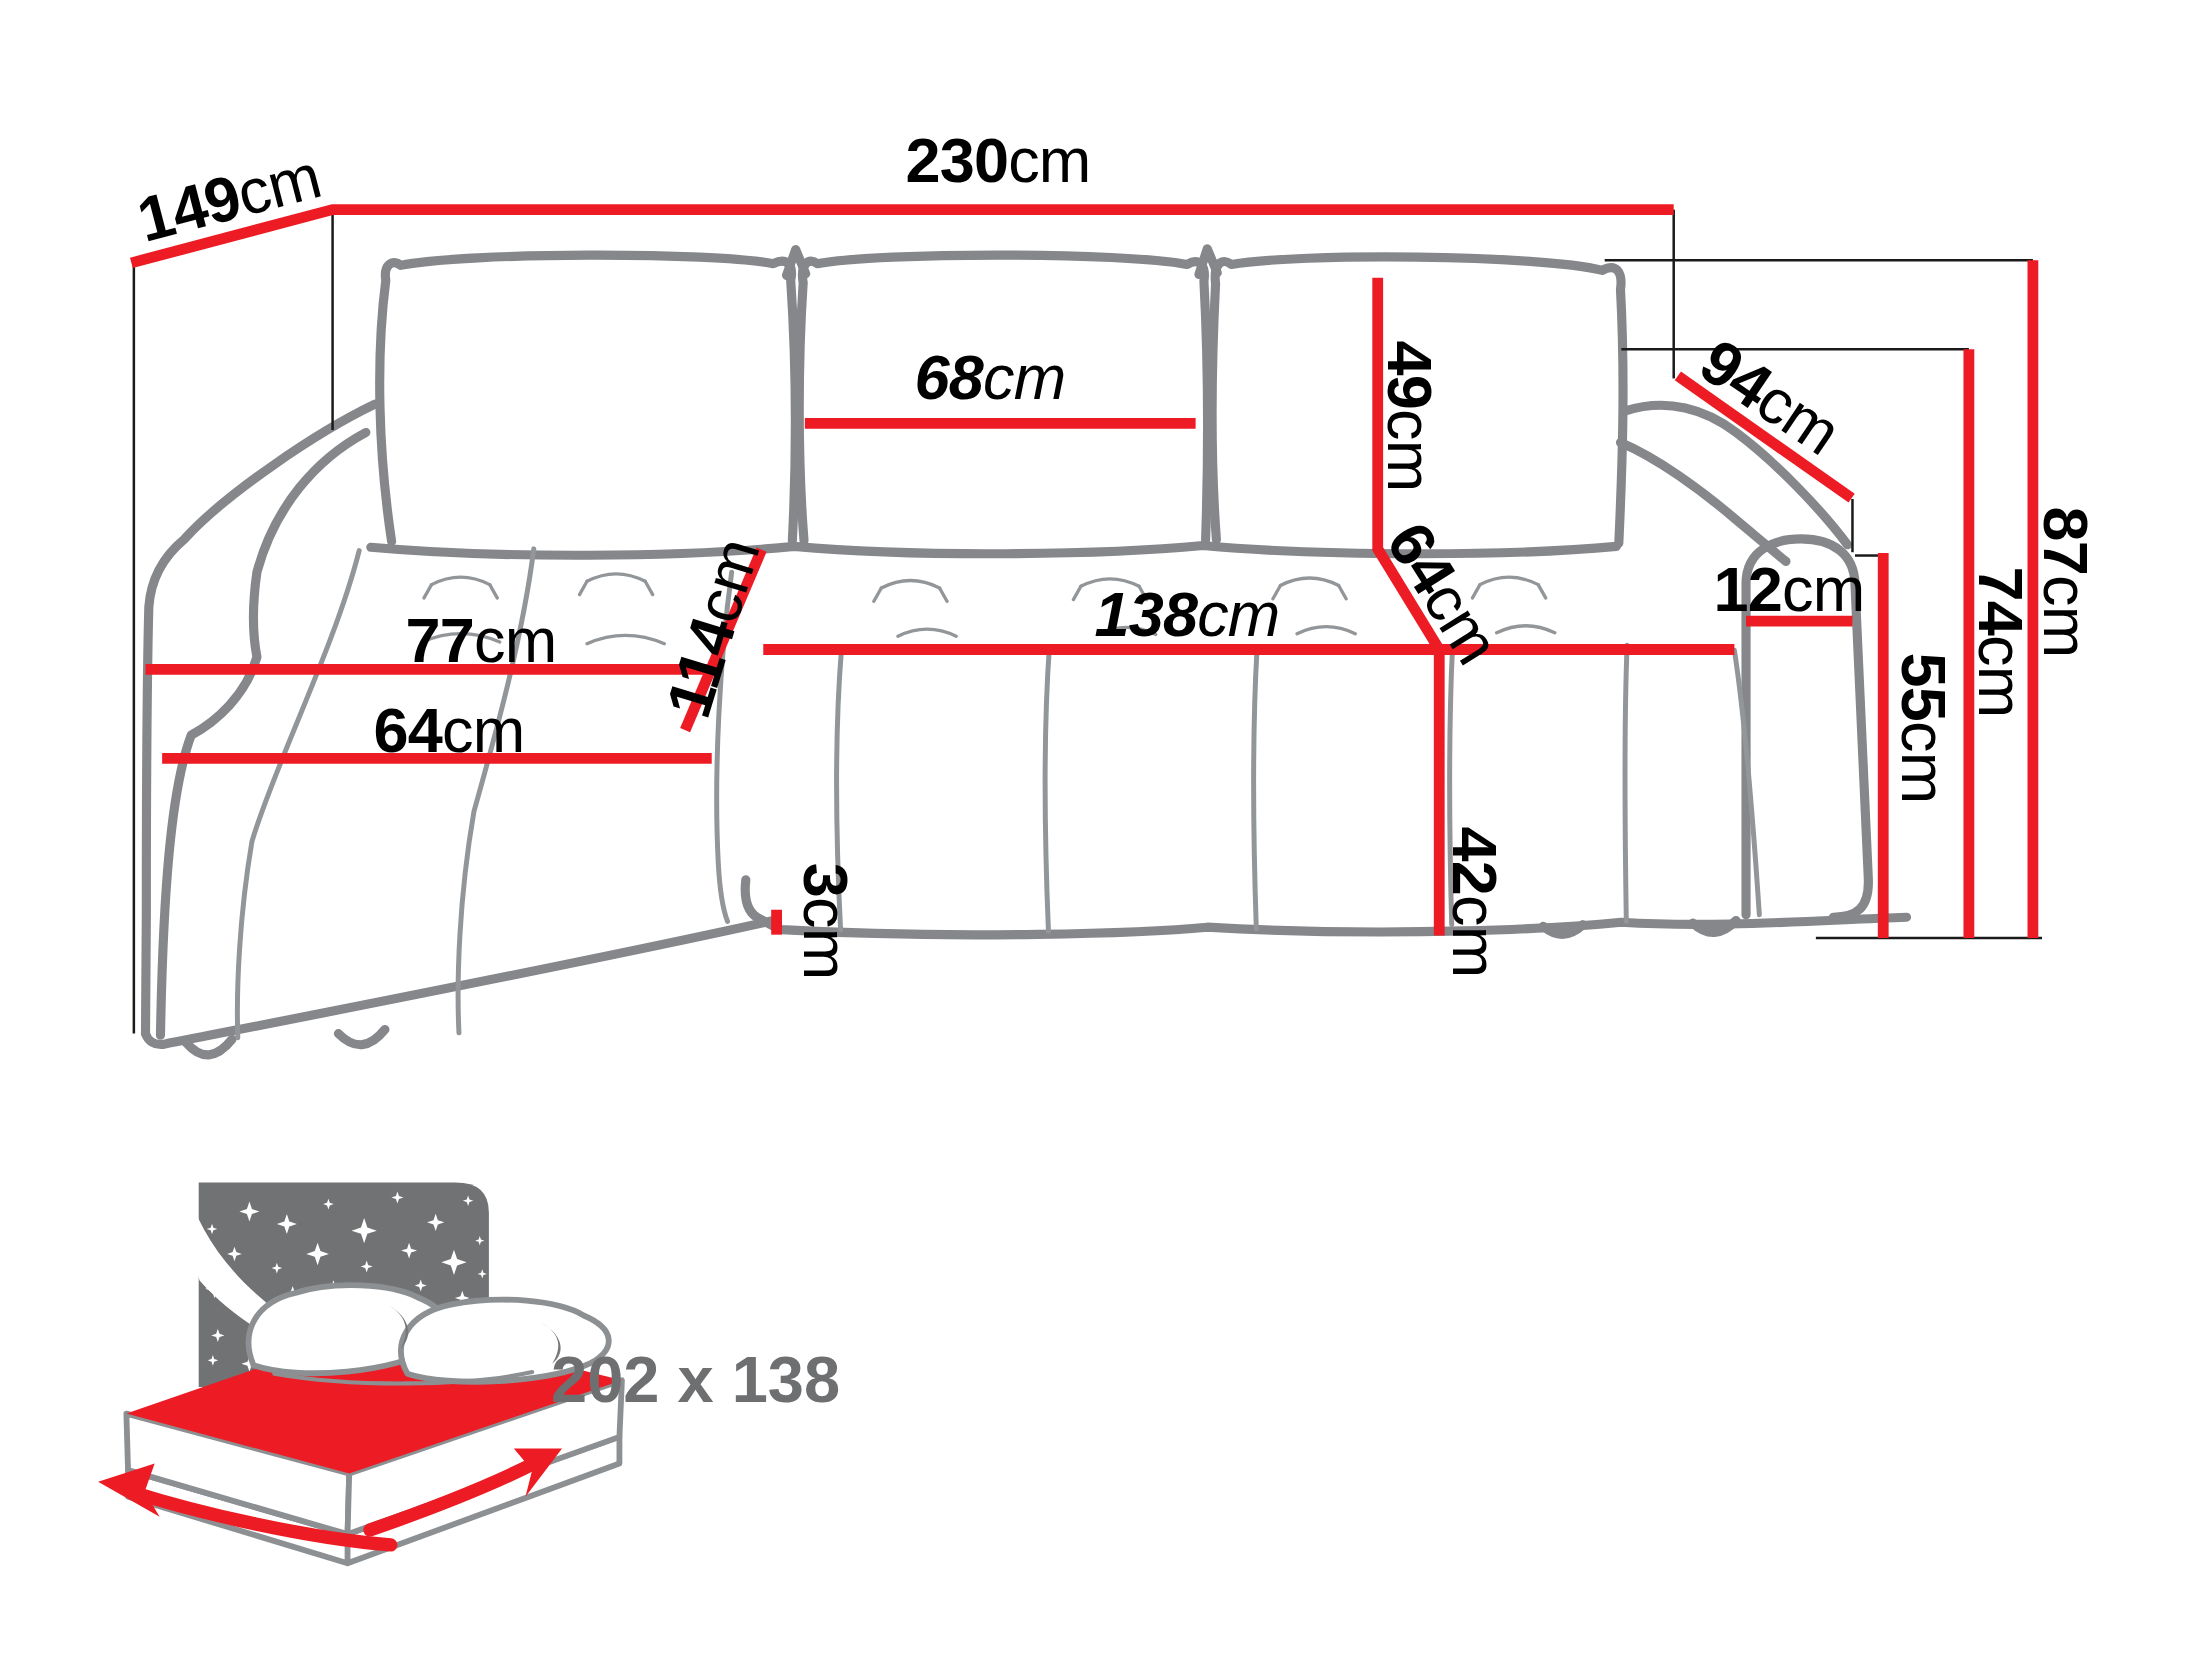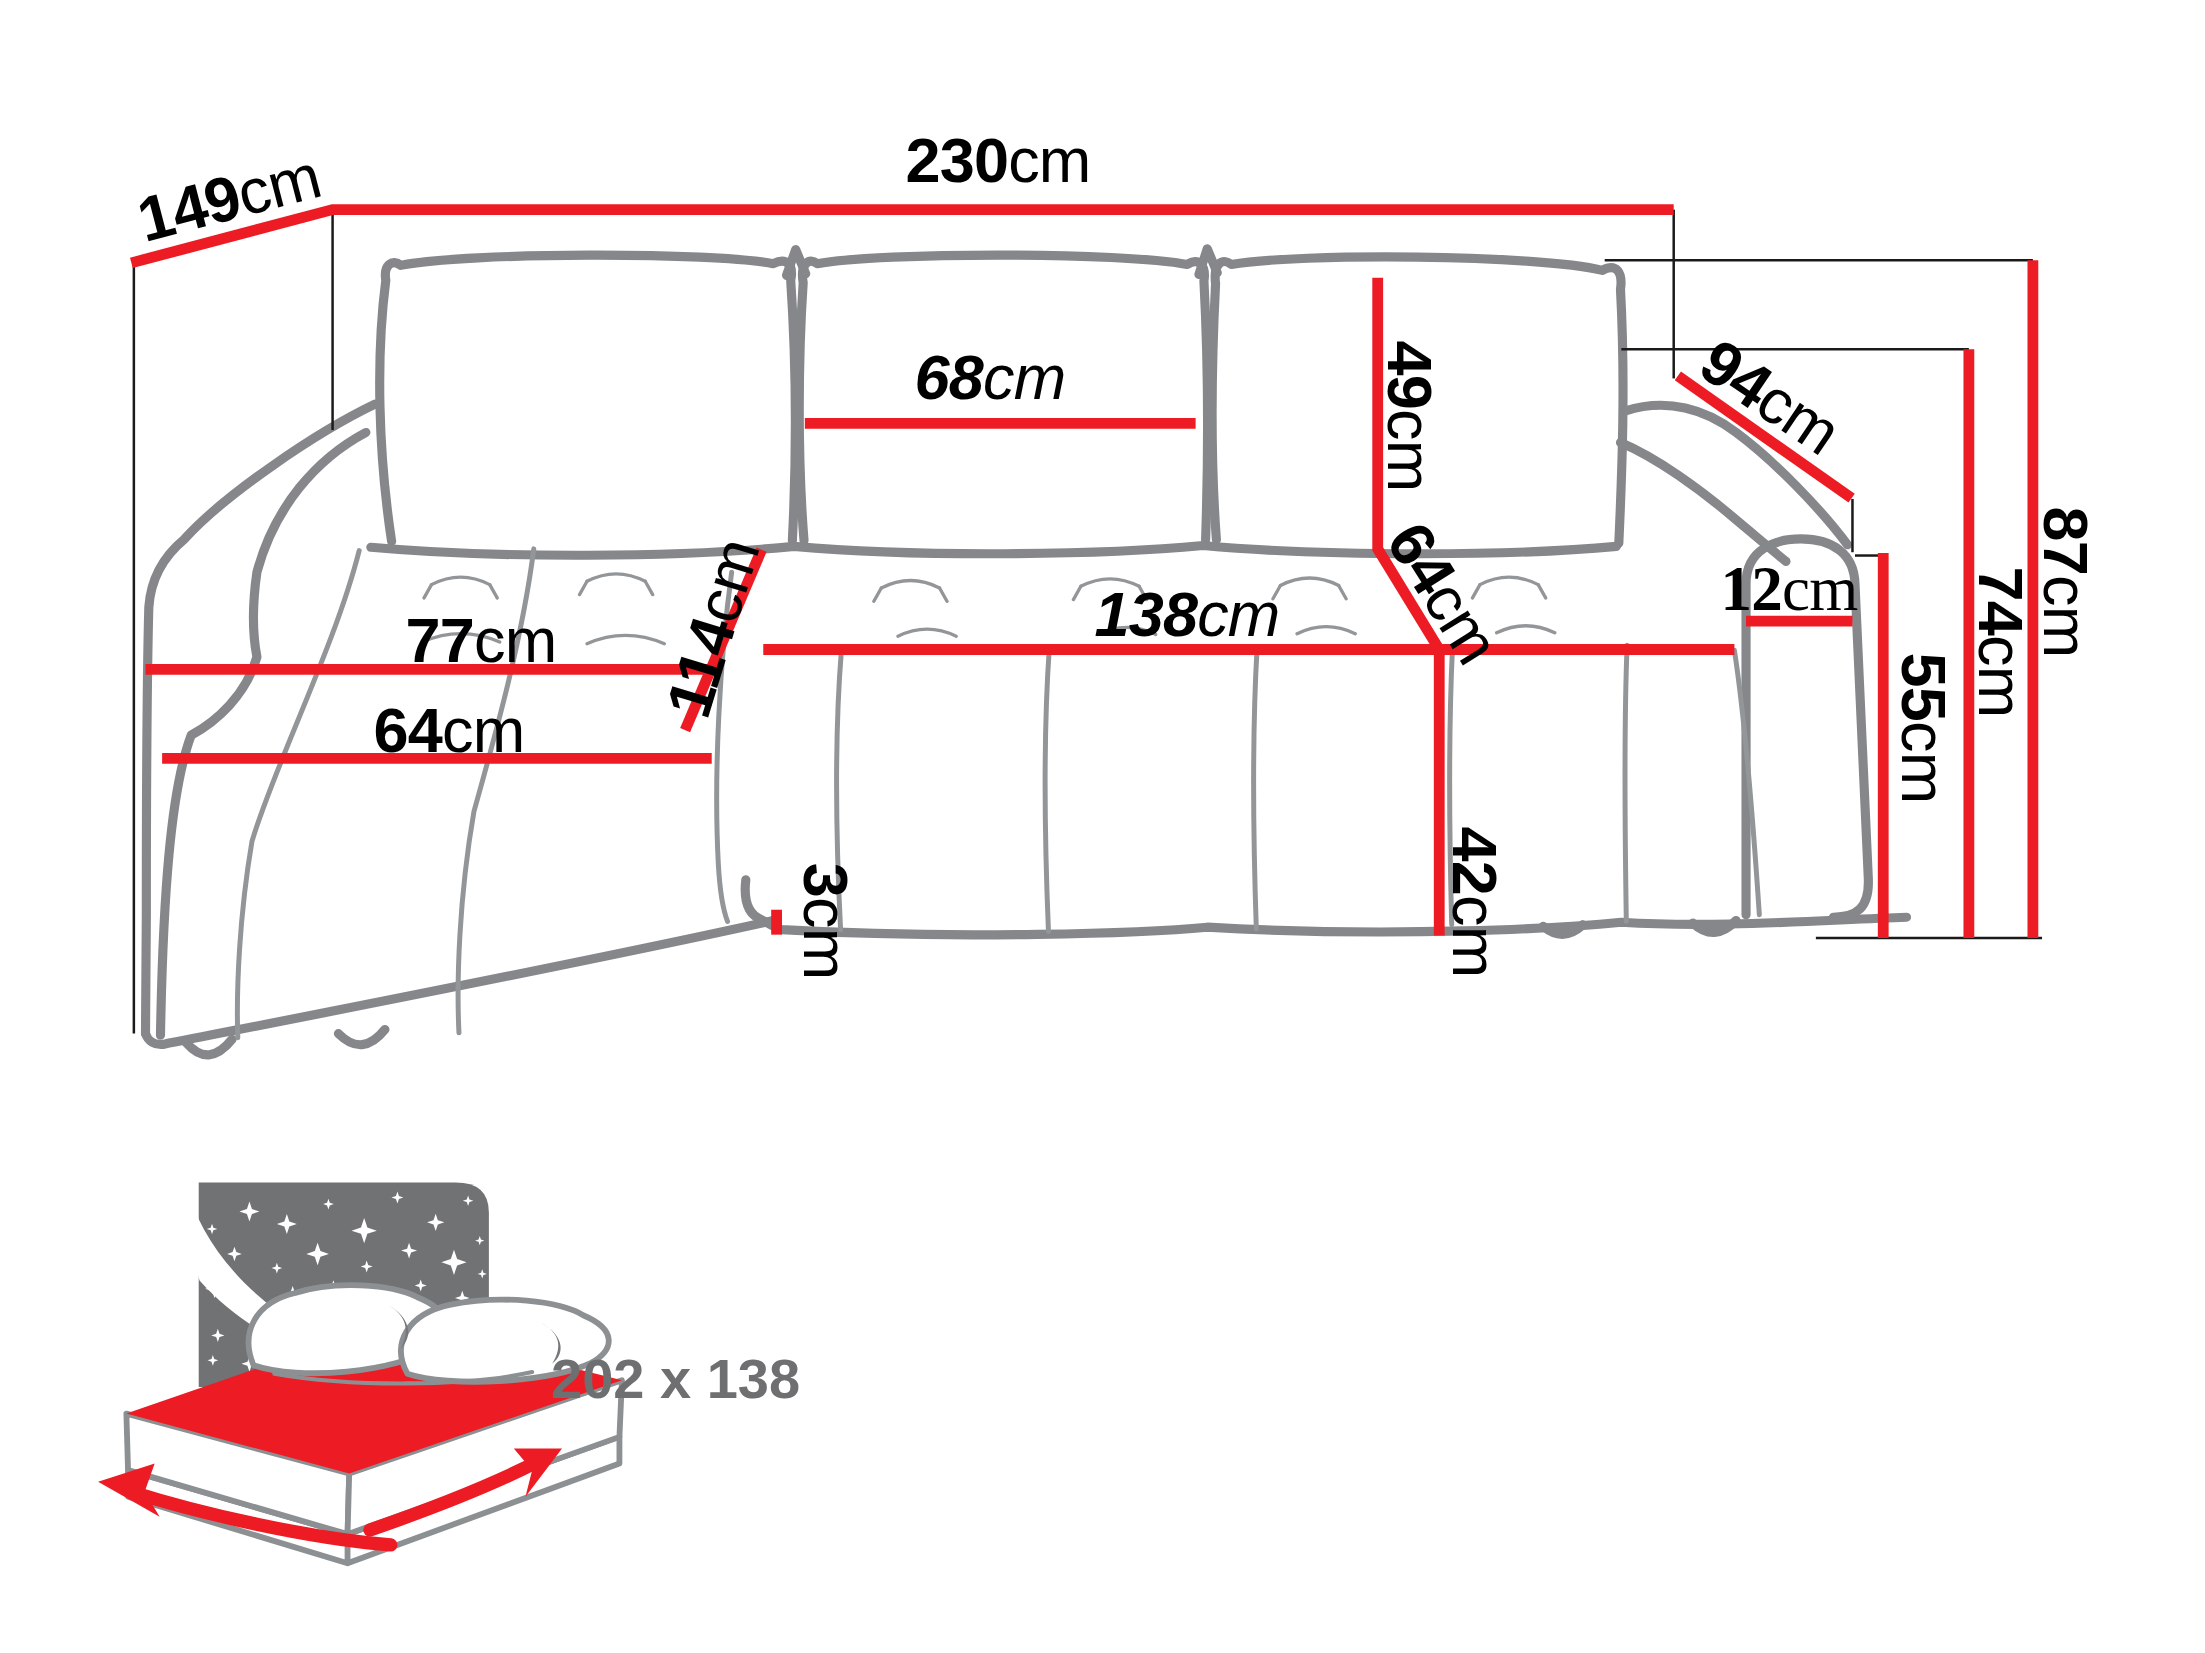--- a/index.html
+++ b/index.html
@@ -29,21 +29,21 @@
   
   .dim{
     position:absolute; white-space:nowrap; color:var(--text);
     font-size:63px; line-height:1; letter-spacing:-0.8px;
     transform-origin:center center;
   }
   .dim .num{font-weight:700;}
   .dim .unit{font-weight:400;}
   .bed-size{
     position:absolute; white-space:nowrap; color:var(--graytext);
-    font-size:56px; font-weight:700; line-height:1;
+    font-size:65px; font-weight:700; line-height:1;
   }
 </style>
 </head>
 <body>
 
 <div class="stage">
 
   <svg width="2205" height="1654" viewBox="0 0 2652 1989">
 
     <g>
@@ -224,21 +224,21 @@
   </div>
 
   <div class="dim" style="left:825px;top:921px;transform:translate(-50%,-50%) rotate(90deg);">
     <span class="num">3</span><span class="unit">cm</span>
   </div>
 
   <div class="dim" style="left:1770px;top:397px;transform:translate(-50%,-50%) rotate(34deg);">
     <span class="num">94</span><span class="unit">cm</span>
   </div>
 
-  <div class="dim" style="left:1789px;top:589px;transform:translate(-50%,-50%);font-family:Liberation Serif, serif;">
+  <div class="dim" style="left:1789px;top:589px;transform:translate(-50%,-50%);">
     <span class="num">12</span><span class="unit">cm</span>
   </div>
 
   <div class="dim" style="left:1923px;top:728px;transform:translate(-50%,-50%) rotate(90deg);">
     <span class="num">55</span><span class="unit">cm</span>
   </div>
 
   <div class="dim" style="left:2000px;top:642px;transform:translate(-50%,-50%) rotate(90deg);">
     <span class="num">74</span><span class="unit">cm</span>
   </div>

